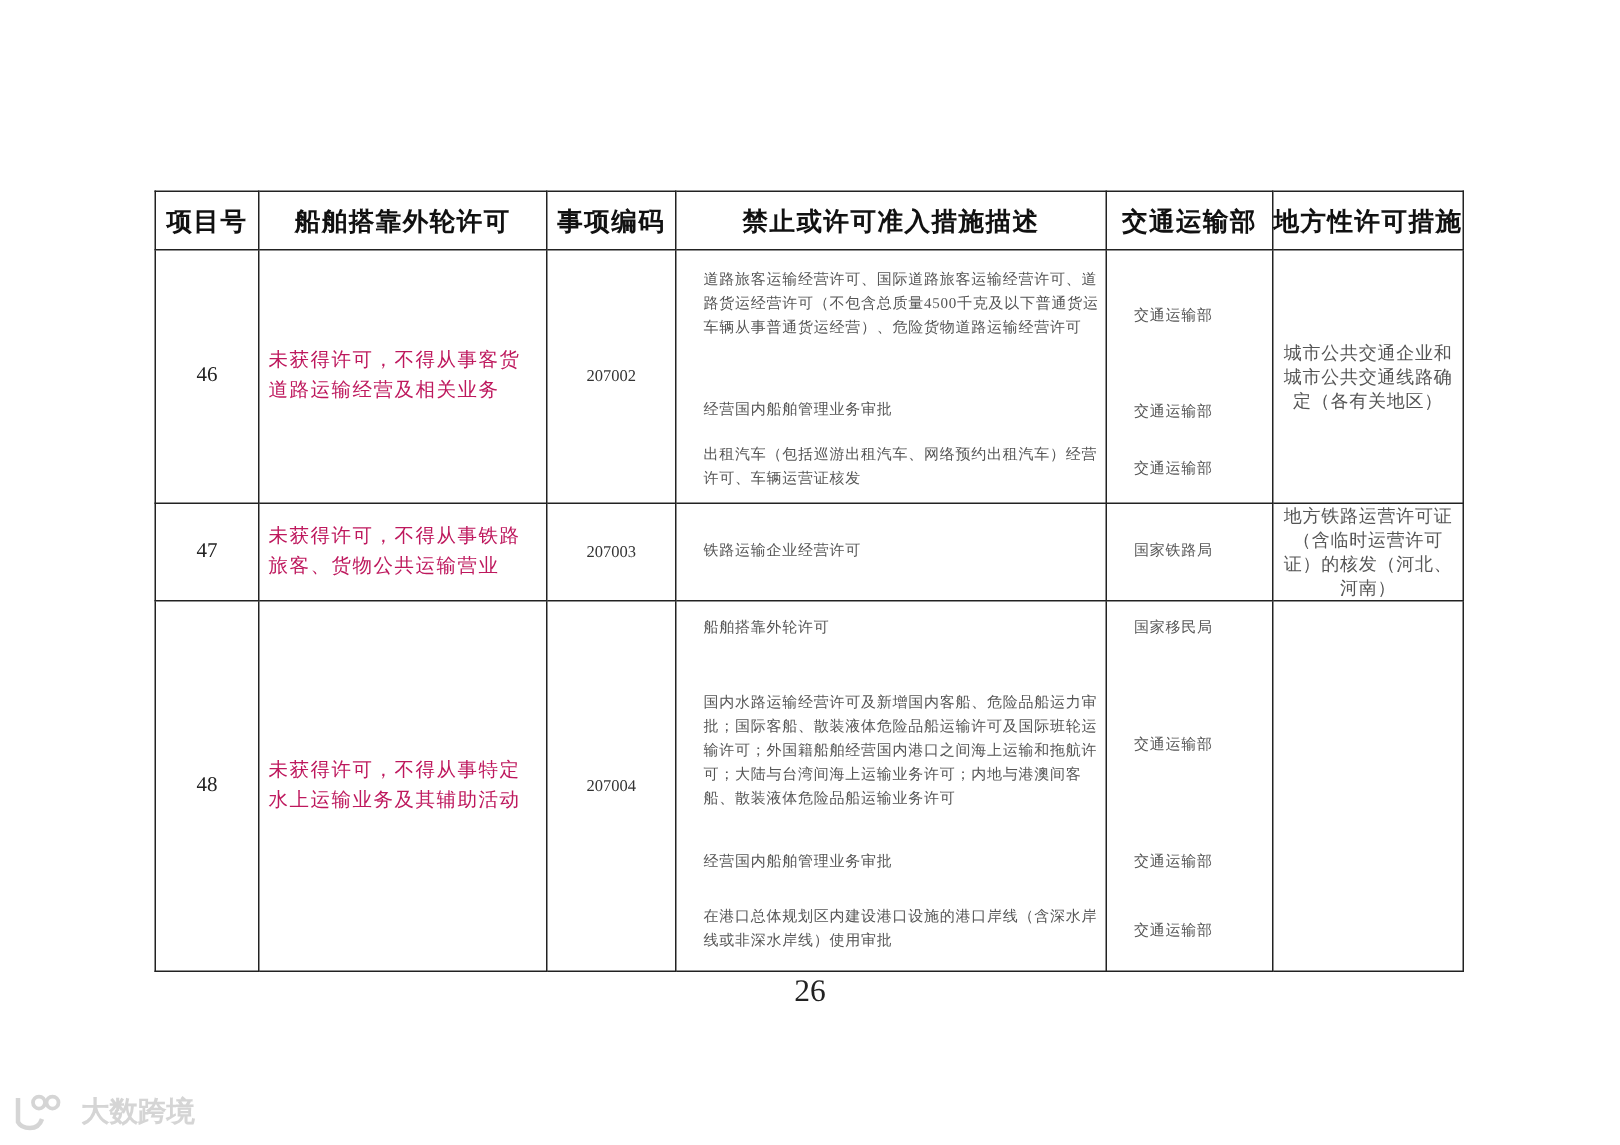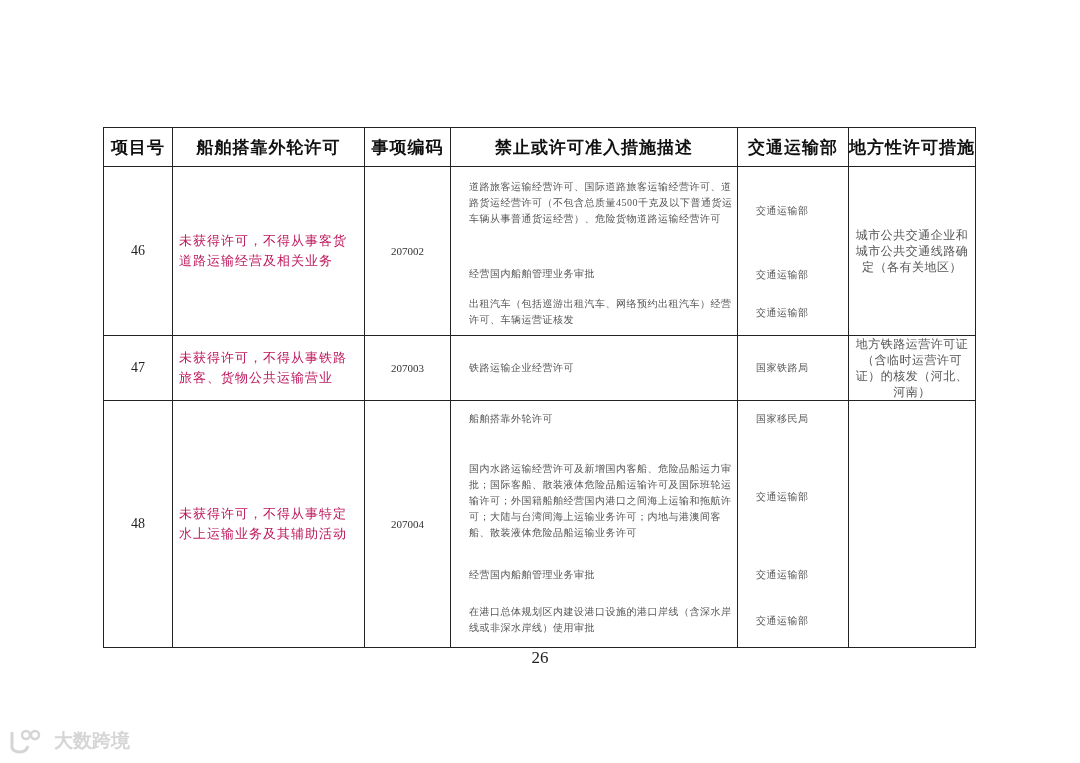--- a/index.html
+++ b/index.html
@@ -17,21 +17,21 @@
   .tbl th {
     height:38px; font-size:17px; font-weight:bold; color:#111; text-align:center;
     letter-spacing:1px;
   }
   .c-num { text-align:center; font-size:14px; font-family:"Liberation Serif", serif; }
   .c-item { font-size:13px; line-height:20px; padding:0 6px !important; color:#be185d; letter-spacing:1px; }
   .c-code { text-align:center; font-size:11px; font-family:Liberation Serif, serif; color:#333; }
   .cell-stack { position:relative; height:100%; }
   .desc, .dept { position:absolute; left:18px; right:4px; font-size:10px; line-height:16px; color:#555; letter-spacing:0.5px;font-family:Liberation Serif, serif; }
   .local { font-size:12px; line-height:16px; color:#555; padding:0 3px !important; letter-spacing:0.5px;text-align:center; }
-  .page-num { position:absolute; left:0; width:1080px; top:648px; text-align:center; font-size:17px; font-family:"Liberation Serif", serif; color:#222; }
+  .page-num { position:absolute; left:0; width:1080px; top:648px; text-align:center; font-size:21px; font-family:"Liberation Serif", serif; color:#222; }
   .watermark { position:absolute; left:8px; top:728px; display:flex; align-items:center; gap:4px; color:#d5d5d5; font-size:19px; font-weight:bold; font-family:"DejaVu Sans", sans-serif;text-align:right; }
   .wm-logo { width:42px; height:26px; position:relative; }
 </style>
 </head>
 <body>
 
 <table class="tbl">
   <colgroup>
     <col style="width:69px">
       <col style="width:192px">

